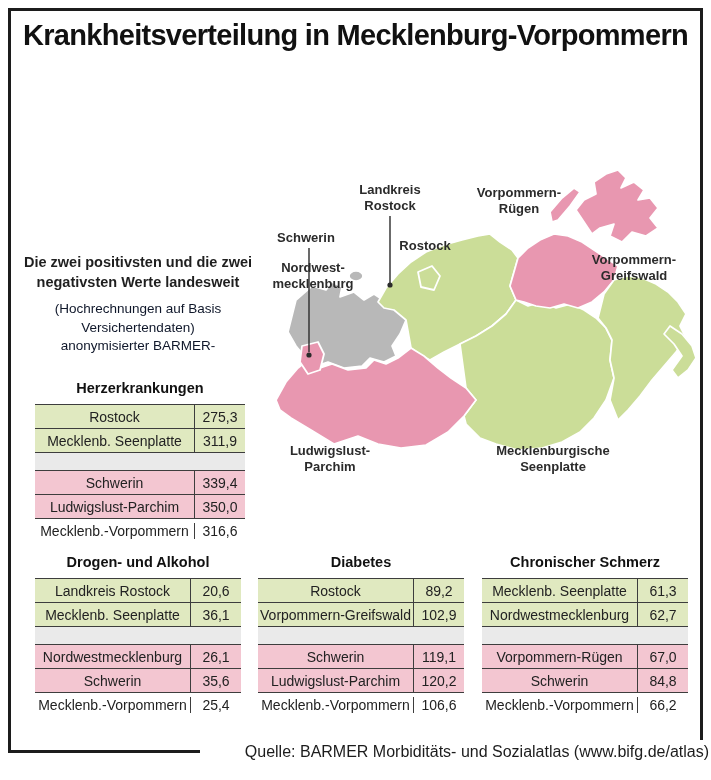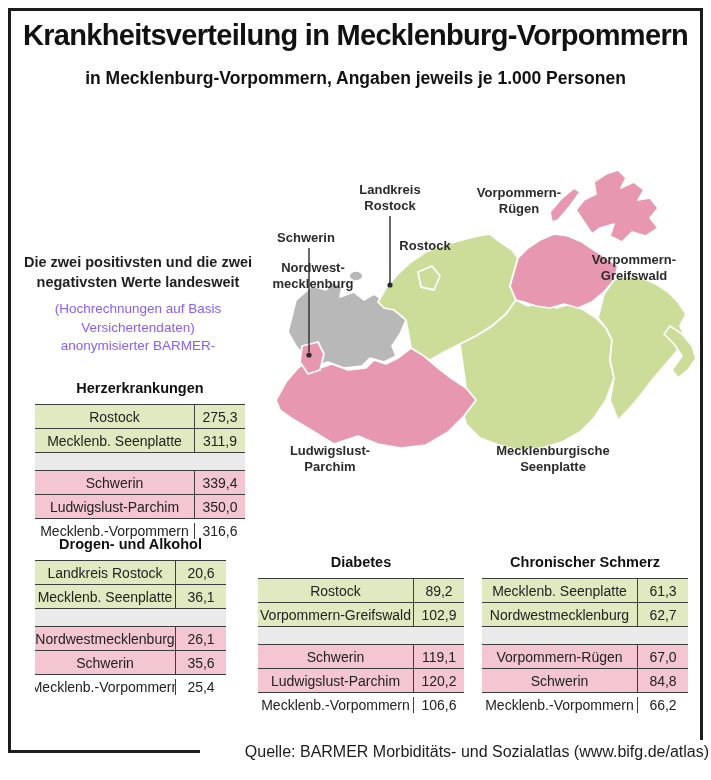--- a/index.html
+++ b/index.html
@@ -3,21 +3,21 @@
 <meta charset="utf-8">
 <style>
   html,body{margin:0;padding:0;}
   body{width:711px;height:780px;background:#ffffff;font-family:"Liberation Sans",sans-serif;position:relative;overflow:hidden;}
   .frame{position:absolute;left:8px;top:8px;width:689px;height:742px;border:3px solid #1c1c1c;border-bottom:none;}
   .bottomline{position:absolute;left:8px;top:750px;width:192px;height:3px;background:#1c1c1c;}
   .title{position:absolute;left:0;right:0;top:19px;text-align:center;font-size:29px;font-weight:bold;letter-spacing:-0.7px;color:#111;}
   .subtitle{position:absolute;left:0;right:0;top:66px;text-align:center;font-size:17.5px;font-weight:bold;line-height:25px;color:#111;}
   .note{position:absolute;left:22px;top:252px;width:232px;text-align:center;}
   .note .b{font-weight:bold;font-size:14.5px;line-height:20px;color:#1f1f1f;}
-  .note .g{margin-top:8px;color:#8b5cf6;font-size:13.5px;line-height:18.5px;}
+  .note .g{margin-top:8px;color:#0f172a;font-size:13.5px;line-height:18.5px;}
   .dtable{position:absolute;}
   .thead{text-align:center;font-weight:bold;font-size:14.5px;color:#111;height:18px;margin-bottom:6px;}
   .trow{display:flex;height:23px;border-bottom:1px solid #3d3d3d;font-size:14px;color:#222;}
   .trow.first{border-top:1px solid #3d3d3d;}
   .trow.total{border-bottom:none;background:#fff;align-items:center;}
   .tname{flex:1;display:flex;align-items:center;justify-content:center;border-right:1px solid #3d3d3d;white-space:nowrap;overflow:hidden;}
   .tval{width:50px;display:flex;align-items:center;justify-content:center;}
   .row-green{background:#e0e9c0;}
   .row-pink{background:#f3c6d1;}
   .tspacer{height:17px;background:#eaeaea;}
@@ -30,21 +30,20 @@
   .leaderdot{fill:#2b2b2b;}
 </style>
 </head>
 <body>
 
 <div class="frame"></div>
 <div class="bottomline"></div>
 
 <div class="title">Krankheitsverteilung in Mecklenburg-Vorpommern</div>
 <div class="subtitle">
-  <div>in Mecklenburg-Vorpommern, Angaben jeweils je 1.000 Personen</div>
 </div>
 
 <div class="note">
   <div class="b">
     <div>Die zwei positivsten und die zwei</div>
     <div>negativsten Werte landesweit</div>
   </div>
   <div class="g">
     <div>(Hochrechnungen auf Basis</div>
     <div>Versichertendaten)</div>
@@ -109,21 +108,21 @@
   <div class="trow row-pink">
     <span class="tname">Ludwigslust-Parchim</span>
       <span class="tval">350,0</span>
   </div>
   <div class="trow total">
     <span class="tname">Mecklenb.-Vorpommern</span>
       <span class="tval">316,6</span>
   </div>
 </div>
 
-<div class="dtable" style="left:35px;top:536px;width:191px;">
+<div class="dtable" style="left:35px;top:554px;width:206px;">
   <div class="thead">Drogen- und Alkohol</div>
   <div class="trow row-green first">
     <span class="tname">Landkreis Rostock</span>
       <span class="tval">20,6</span>
   </div>
   <div class="trow row-green">
     <span class="tname">Mecklenb. Seenplatte</span>
       <span class="tval">36,1</span>
   </div>
   <div class="tspacer"></div>

